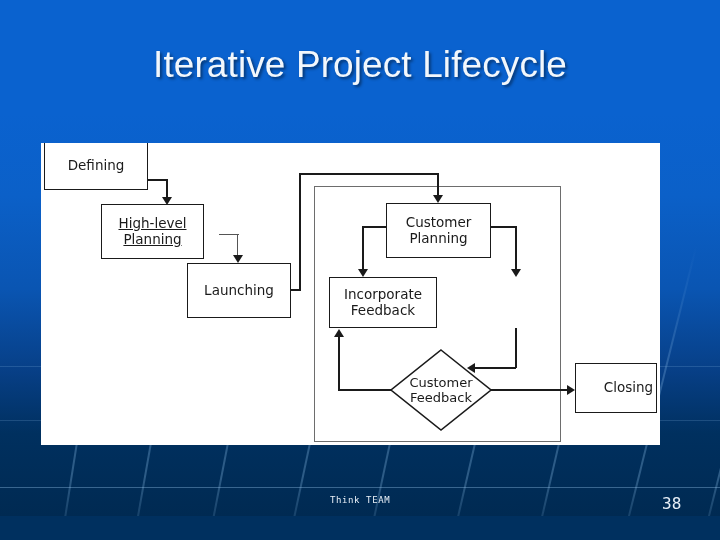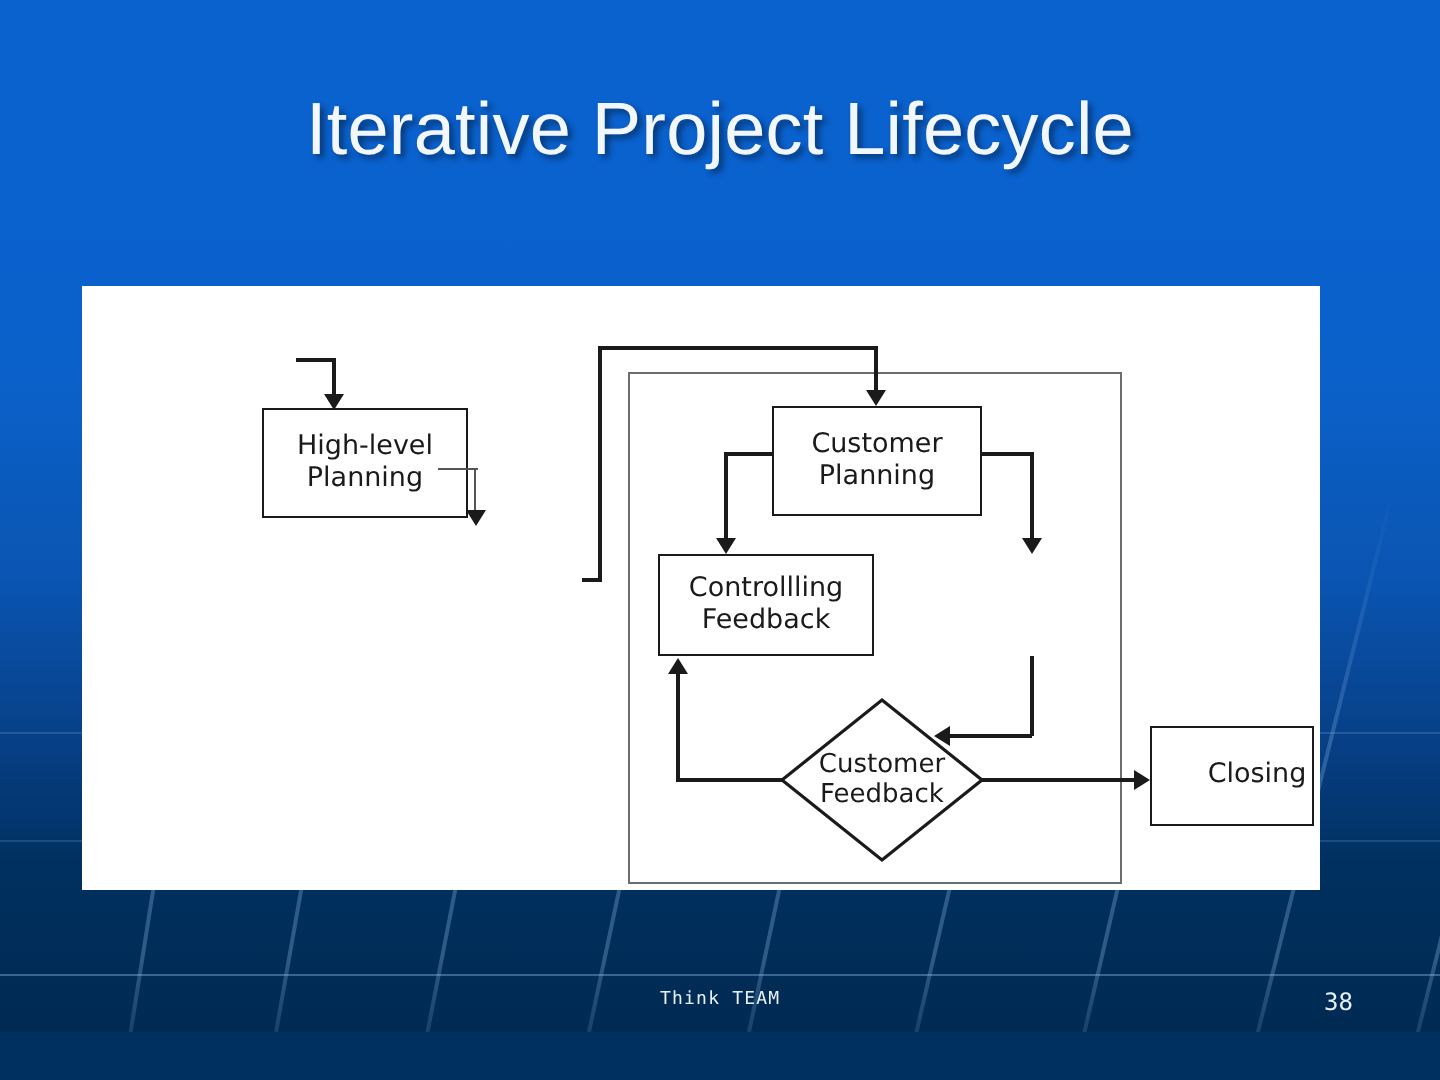--- a/index.html
+++ b/index.html
@@ -108,21 +108,21 @@
     position:absolute; left:0; top:487px; width:720px; height:1px;
     background:rgba(160,205,245,0.22);
   }
   #footer-left {
     position:absolute; left:330px; top:495px;
     color:#e8f0f8; font-size:9px; letter-spacing:0.6px;
     font-family:"DejaVu Sans Mono", monospace;
   }
   #footer-page {
     position:absolute; left:662px; top:494px;
-    color:#e8f0f8; font-size:12px;
+    color:#e8f0f8; font-size:16px;
     font-family:"DejaVu Sans Mono", monospace;
   }
 </style>
 </head>
 <body>
 
 <div id="slide">
 
   <div class="hline" style="top:366px;"></div>
   <div class="hline" style="top:420px;"></div>
@@ -136,39 +136,45 @@
   <div class="swoosh" style="left:532px; transform:rotate(13deg);"></div>
   <div class="swoosh" style="left:618px; transform:rotate(14deg);"></div>
   <div class="swoosh" style="left:698px; transform:rotate(14deg);"></div>
 
   <div id="title">Iterative Project Lifecycle</div>
 
   <div id="panel">
 
     <div class="container-outer" style="left:273px; top:43px; width:247px; height:256px;"></div>
 
-
-    <div class="node" style="left:90px; top:61px; width:103px; height:55px;">
+    <div class="node" style="left:3px; top:-1px; width:104px; height:48px;">
+      <span>Defining</span>
+    </div>
+
+    <div class="node" style="left:60px; top:61px; width:103px; height:55px;text-decoration:underline;">
       <div>
         <span>High-level</span>
         <span>Planning</span>
       </div>
     </div>
 
+    <div class="node" style="left:146px; top:120px; width:104px; height:55px;">
+      <span>Launching</span>
+    </div>
 
     <div class="node" style="left:345px; top:60px; width:105px; height:55px;">
       <div>
         <span>Customer</span>
         <span>Planning</span>
       </div>
     </div>
 
     <div class="node" style="left:288px; top:134px; width:108px; height:51px;">
       <div>
-        <span>Controllling</span>
+        <span>Incorporate</span>
         <span>Feedback</span>
       </div>
     </div>
 
 
     <div class="diamond-wrap" style="left:348px; top:205px; width:104px; height:84px;">
       <svg width="104" height="84" viewBox="0 0 104 84" aria-hidden="true">
         <polygon points="52,2 102,42 52,82 2,42" fill="#ffffff" stroke="#1a1a1a" stroke-width="1.6"></polygon>
       </svg>
       <div class="diamond-label">

